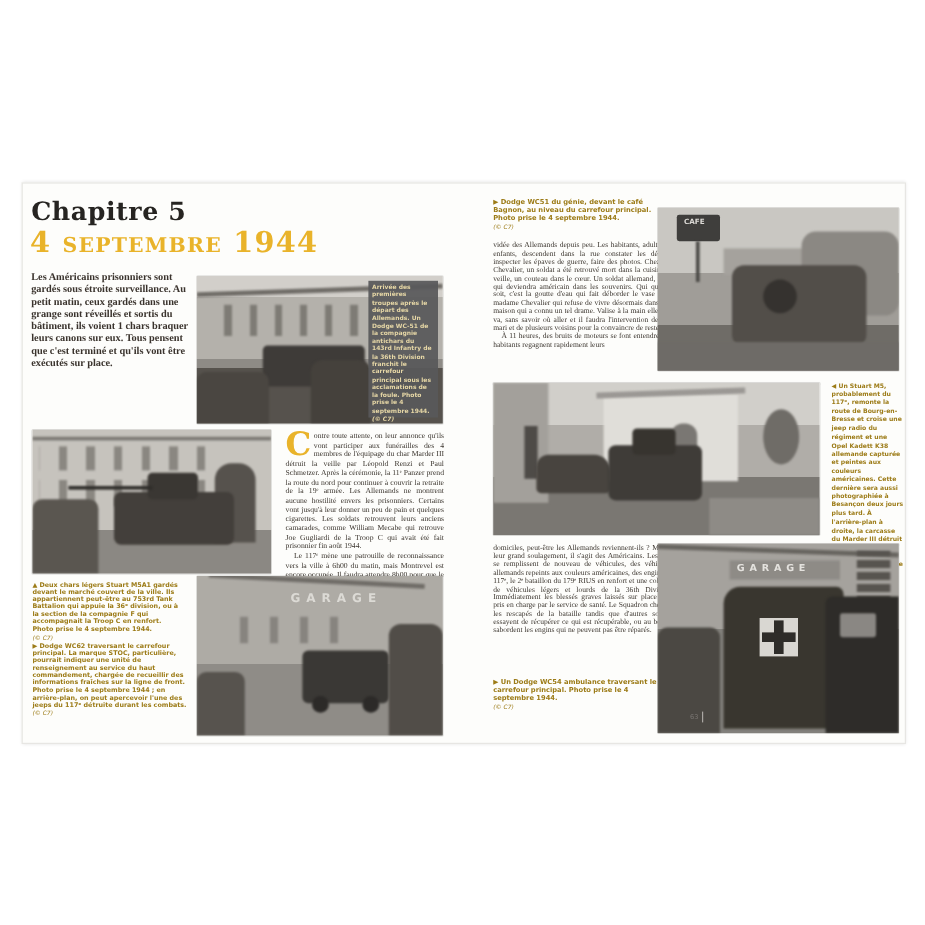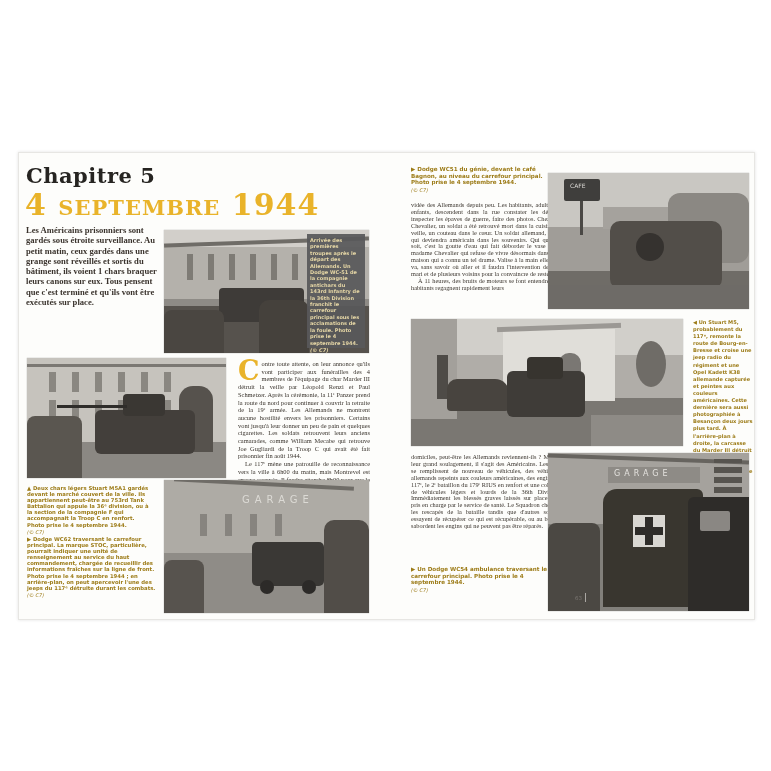--- a/index.html
+++ b/index.html
@@ -14,21 +14,21 @@
     box-shadow:0 0 3px rgba(0,0,0,.12);
   }
   .abs{position:absolute;}
   
   .chapter{
     left:7px;top:10px;font-family:"DejaVu Serif",serif;font-weight:700;
     font-size:21px;color:#262421;letter-spacing:.5px;margin:0;
   }
   .datetitle{
     left:6px;top:34px;font-family:"DejaVu Serif",serif;font-weight:700;
-    font-size:30px;color:#e9b32a;letter-spacing:1px;margin:0;
+    font-size:24px;color:#e9b32a;letter-spacing:1px;margin:0;
     font-variant:small-caps;
   }
   .intro{
     left:7px;top:72px;width:136px;margin:0;
     font-weight:700;font-size:8.6px;line-height:10.3px;color:#3a332d;
   }
   
   .bodycol{font-size:6.4px;line-height:7.7px;text-align:justify;margin:0;color:#3b352e;}
   .bodycol p{margin:0;}
   .bodycol p.ind{text-indent:7px;}
@@ -43,21 +43,21 @@
   }
   .credit{
     font-family:"DejaVu Sans",sans-serif;font-style:italic;
     font-size:5px;color:#9c7b17;margin:1px 0 0 0;
   }
   
   .photo{position:absolute;overflow:hidden;background:#b6b3ad;box-shadow:0 0 1px rgba(0,0,0,.4);}
   .sh{position:absolute;filter:blur(.7px);}
   .noblur{filter:none;}
   .phtxt{
-    position:absolute;font-family:"DejaVu Sans",sans-serif;font-weight:400;
+    position:absolute;font-family:"DejaVu Sans",sans-serif;font-weight:700;
     color:#e3e1dc;margin:0;
   }
   
   #ph-arrival{background:linear-gradient(to bottom,#d2cfca 0 14%,#b4b1ab 14% 56%,#8e8b86 56% 62%,#56524d 62% 100%);}
   
   #ph-market{background:linear-gradient(to bottom,#c6c3bd 0 70%,#8b8883 70% 100%);}
   
   #ph-garagel{background:linear-gradient(to bottom,#aeaba5 0 55%,#8f8c87 55% 100%);}
   
   #ph-cafe{background:linear-gradient(to bottom,#c9c7c2 0 40%,#a09d98 40% 72%,#6f6c67 72% 100%);}

